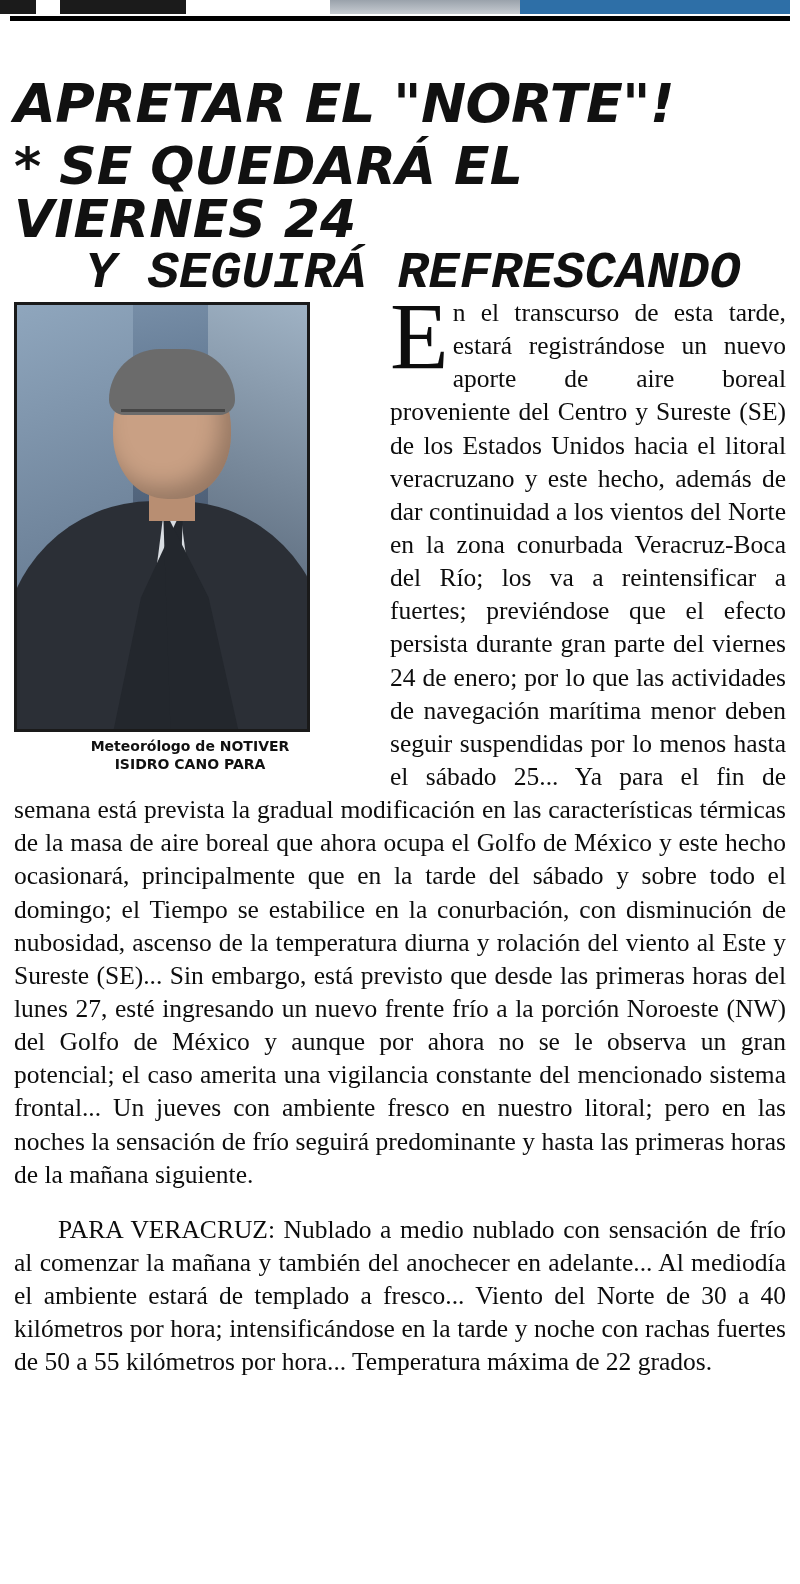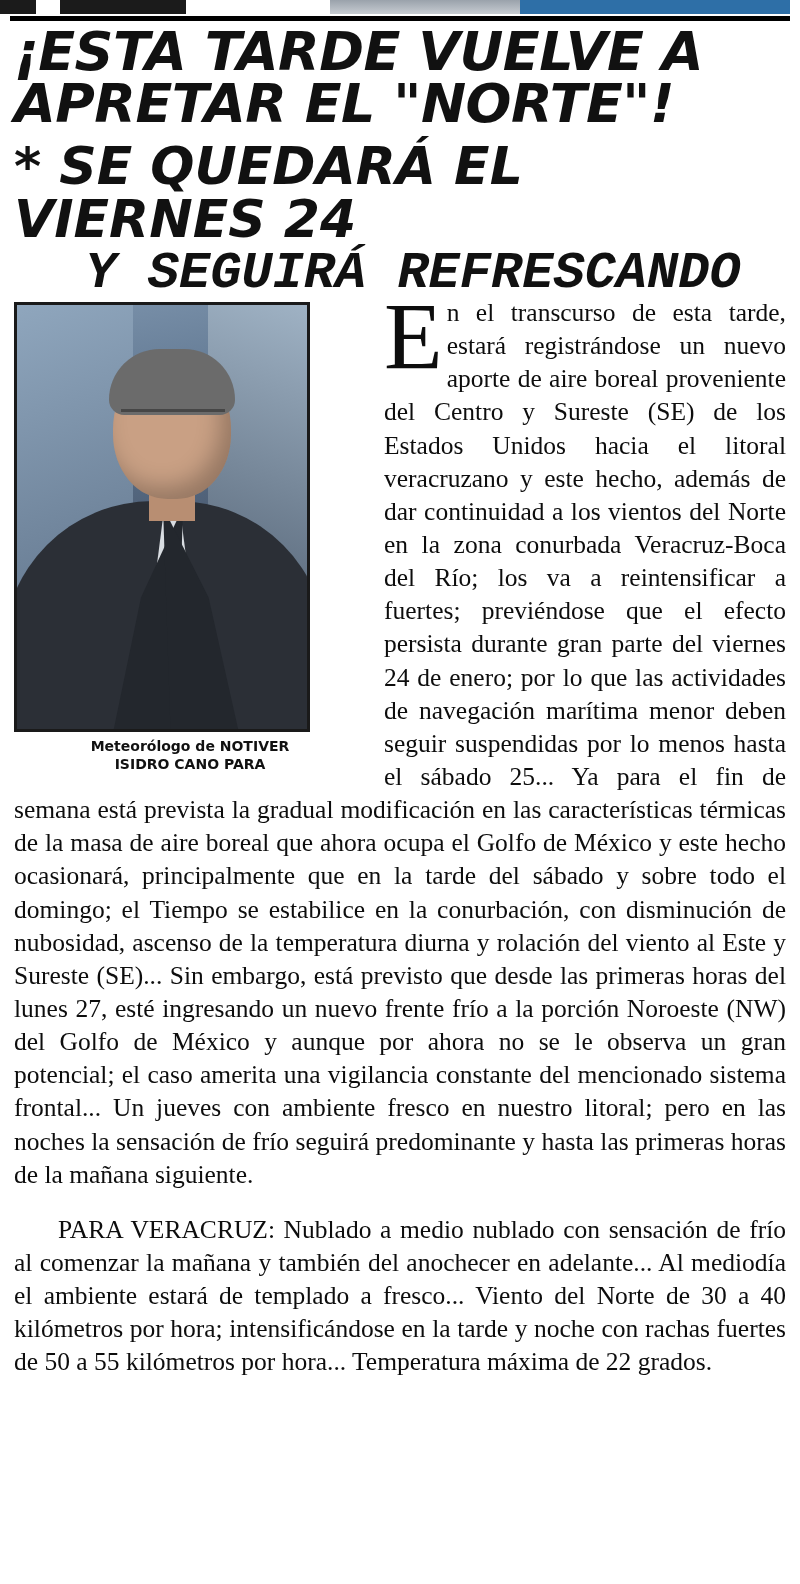--- a/index.html
+++ b/index.html
@@ -93,21 +93,21 @@
   .body-area {
     position: absolute;
     top: 296px;
     left: 14px;
     width: 772px;
   }
 
   .photo-box {
     float: left;
     width: 352px;
-    margin: 6px 18px 2px 0;
+    margin: 6px 24px 2px 0;
   }
   .photo {
     width: 296px;
     height: 430px;
     border: 3px solid #1a1a1a;
     box-sizing: border-box;
     background: linear-gradient(170deg, #7b92ab 0%, #5c738d 30%, #48566b 60%, #2f3946 100%);
     position: relative;
     overflow: hidden;
   }
@@ -219,21 +219,21 @@
     <div class="blk" style="left:0;width:36px;"></div>
     <div class="blk" style="left:60px;width:126px;"></div>
     <div class="grayimg" style="left:330px;width:190px;"></div>
     <div class="blue" style="left:520px;width:270px;"></div>
   </div>
 
   <div class="rule-top"></div>
 
   <div class="content">
     <h1 class="headline">
-      <span>¡ESTA TARDE VUELVE A</span><br>
+      <br>
       <span>APRETAR EL "NORTE"!</span>
     </h1>
     <h2 class="subhead">
       <span class="l1">* SE QUEDARÁ EL VIERNES 24</span>
       <span class="l2">Y SEGUIRÁ REFRESCANDO</span>
     </h2>
   </div>
 
   <div class="body-area">
 

